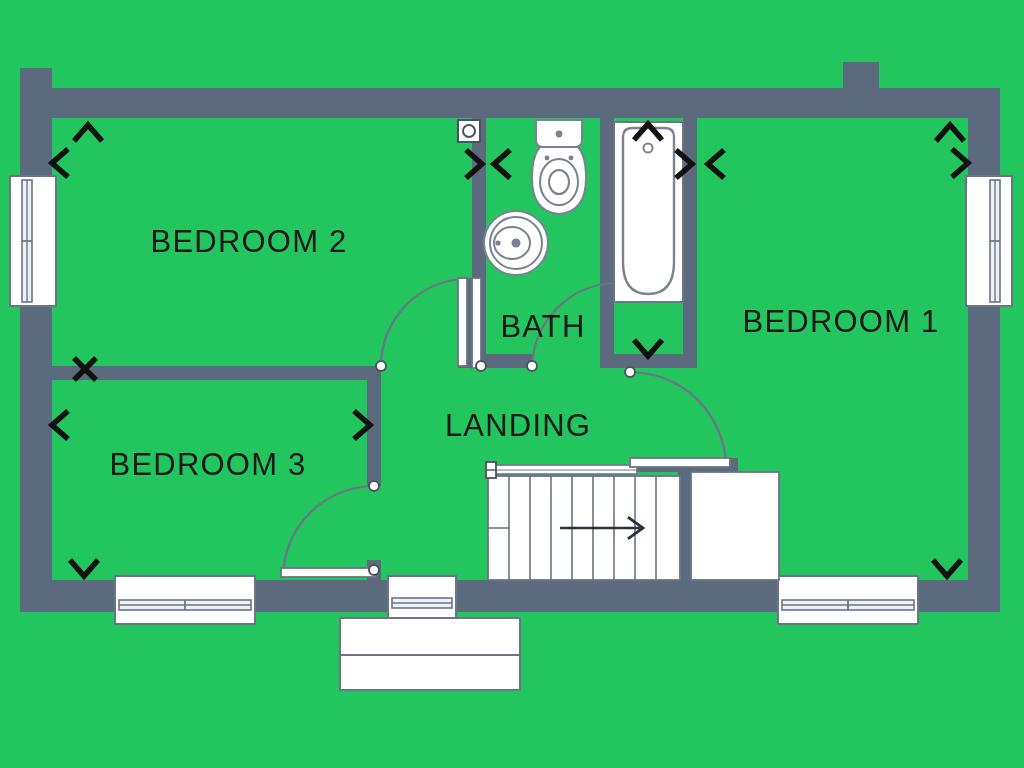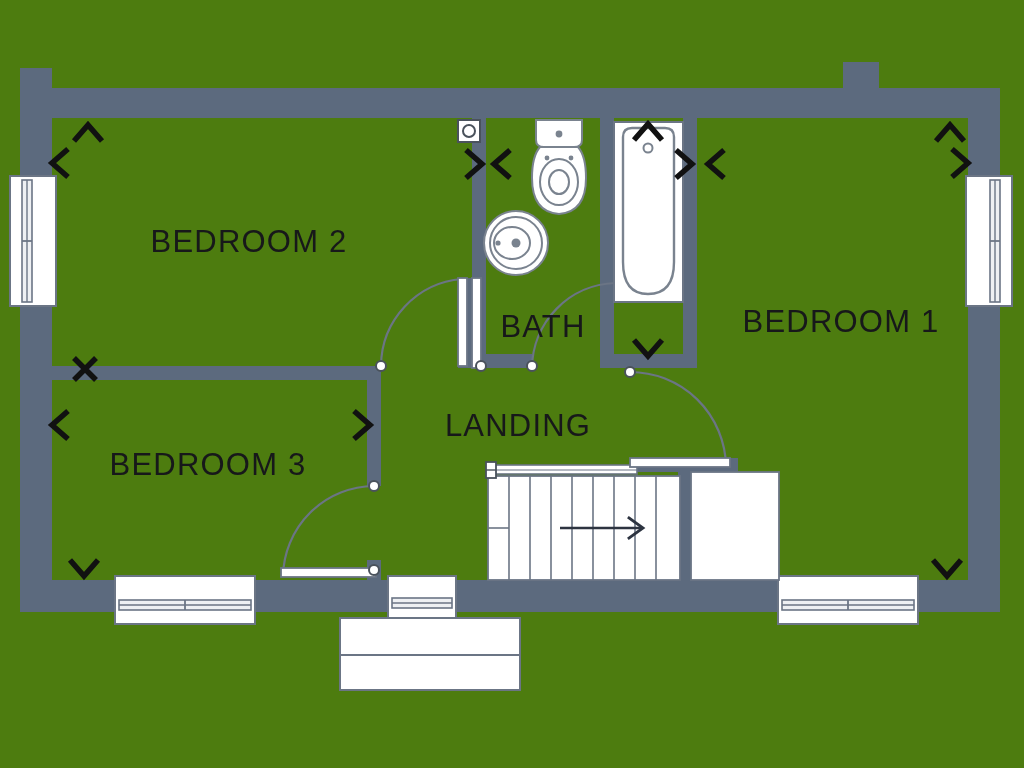--- a/index.html
+++ b/index.html
@@ -11,21 +11,21 @@
   body {
     width: 1024px;
     height: 768px;
     overflow: hidden;
     font-family: "Liberation Sans", sans-serif;
   }
   #plan-root {
     position: relative;
     width: 1024px;
     height: 768px;
-    background: #4d7c0f;
+    background: #22c55e;
   }
   #plan-svg {
     position: absolute;
     top: 0;
     left: 0;
     width: 1024px;
     height: 768px;
     display: block;
   }
   .room-label {

